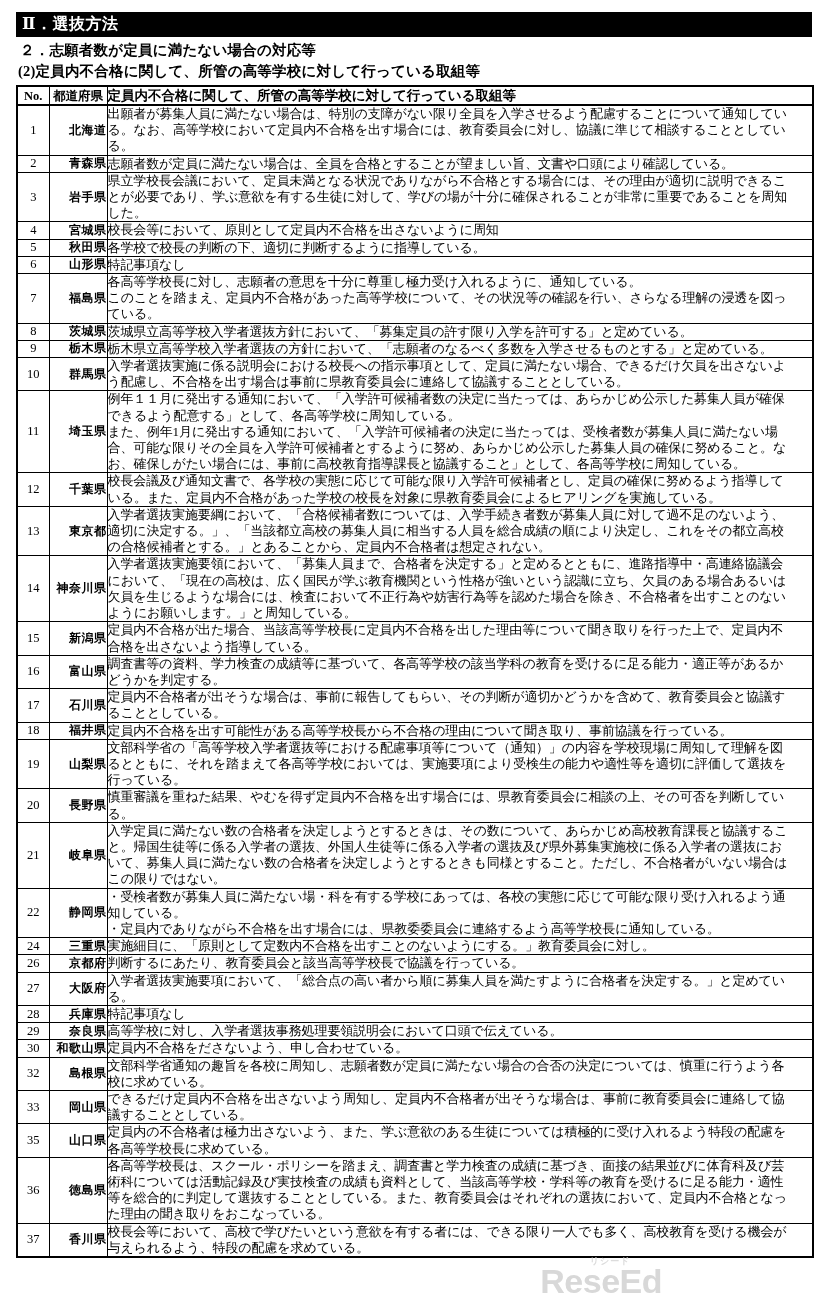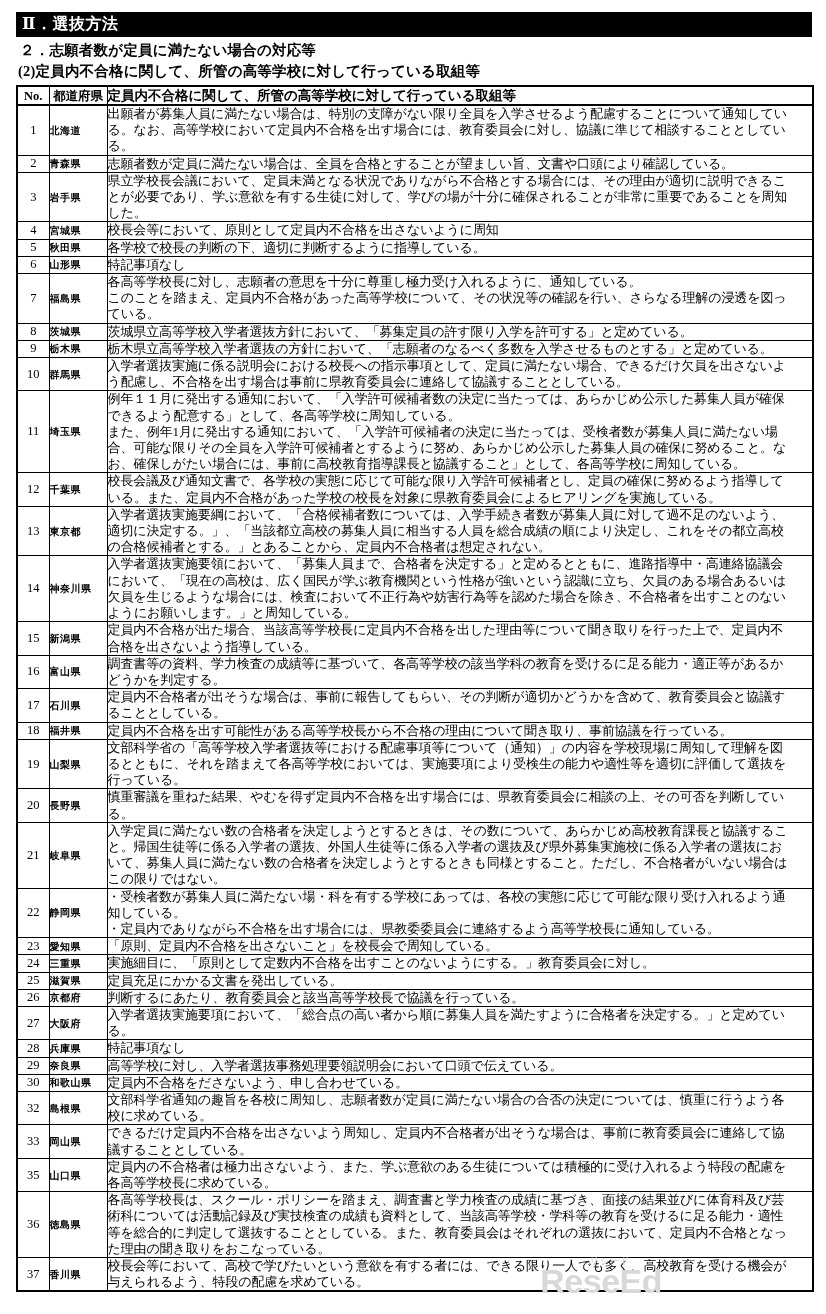--- a/index.html
+++ b/index.html
@@ -91,23 +91,23 @@
     padding: 6px 4px;
   }
 
   td.no {
     font-size: 12.5px;
     text-align: center;
     line-height: 15px;
     padding: 1px 0;
   }
   td.pref {
-    font-size: 10px;
-    font-weight: bold;
-    text-align: left;
+    font-size: 12px;
+    font-weight: bold;
+    text-align: right;
     line-height: 15px;
     letter-spacing: 0.5px;
     padding: 1px 1px;
     white-space: nowrap;
   }
   td.body {
     font-size: 13px;
     font-weight: normal;
     text-align: left;
     line-height: 16.2px;
@@ -347,38 +347,24 @@
         <tr>
           <td class="no">22</td>
           <td class="pref">静岡県</td>
           <td class="body">
             <span class="line">・受検者数が募集人員に満たない場・科を有する学校にあっては、各校の実態に応じて可能な限り受け入れるよう通</span>
             <span class="line">知している。</span>
             <span class="line">・定員内でありながら不合格を出す場合には、県教委委員会に連絡するよう高等学校長に通知している。</span>
           </td>
         </tr>
         <tr>
-          <td class="no">23</td>
-          <td class="pref">愛知県</td>
-          <td class="body">
-            <span class="line">「原則、定員内不合格を出さないこと」を校長会で周知している。</span>
-          </td>
-        </tr>
-        <tr>
           <td class="no">24</td>
           <td class="pref">三重県</td>
           <td class="body">
             <span class="line">実施細目に、「原則として定数内不合格を出すことのないようにする。」教育委員会に対し。</span>
-          </td>
-        </tr>
-        <tr>
-          <td class="no">25</td>
-          <td class="pref">滋賀県</td>
-          <td class="body">
-            <span class="line">定員充足にかかる文書を発出している。</span>
           </td>
         </tr>
         <tr>
           <td class="no">26</td>
           <td class="pref">京都府</td>
           <td class="body">
             <span class="line">判断するにあたり、教育委員会と該当高等学校長で協議を行っている。</span>
           </td>
         </tr>
         <tr>

